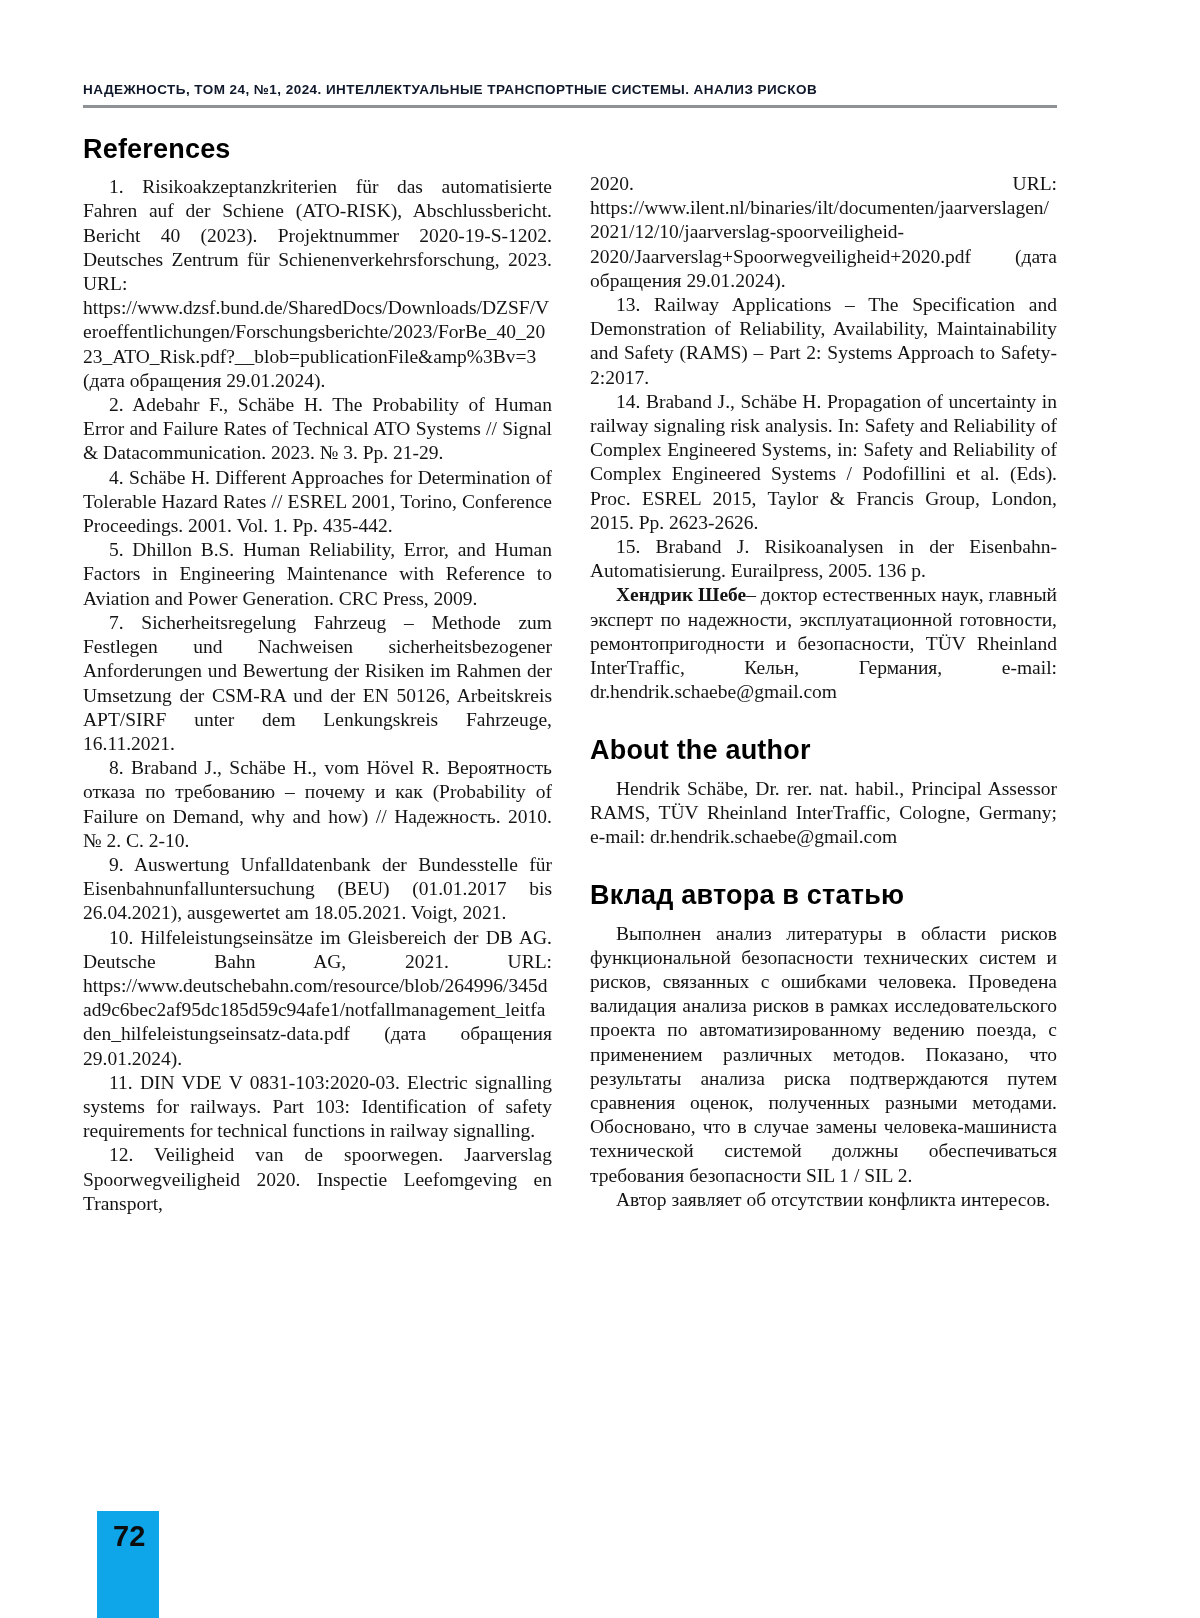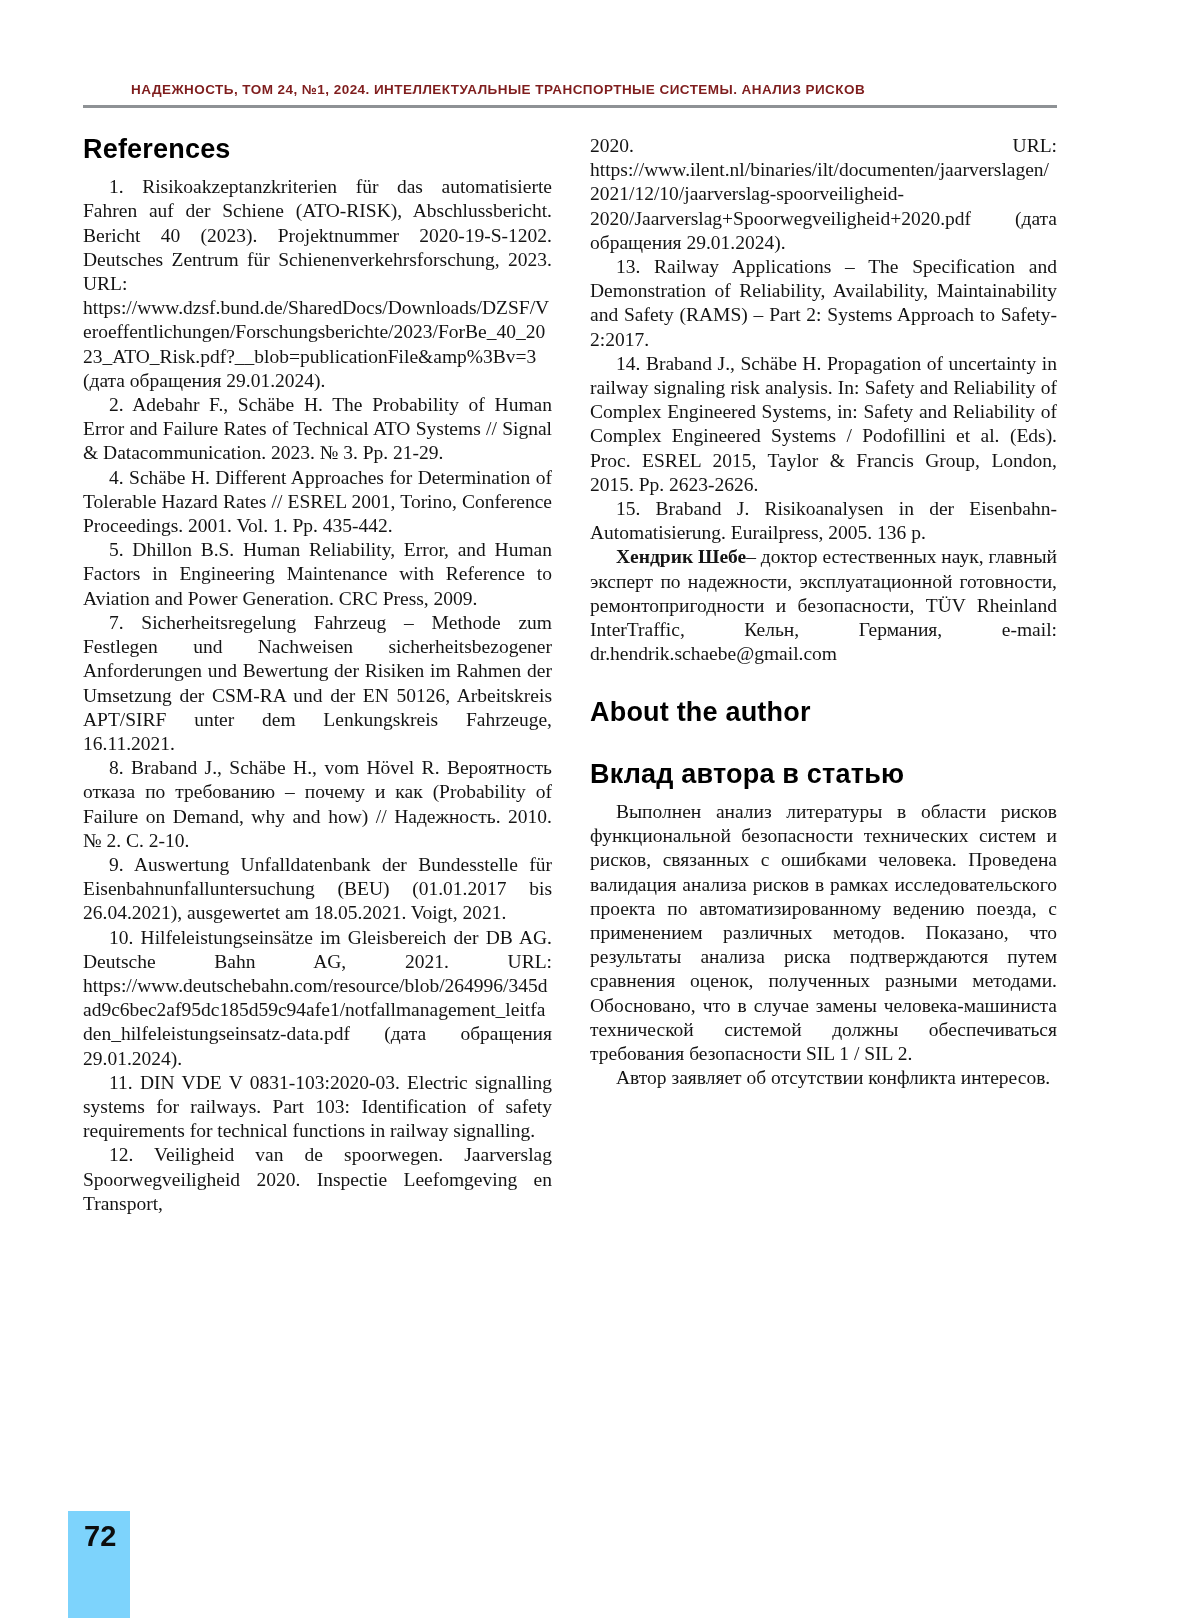--- a/index.html
+++ b/index.html
@@ -14,42 +14,41 @@
   }
   .header-line {
     position: absolute;
     left: 83px;
     top: 82px;
     width: 974px;
     font-family: "Liberation Sans", sans-serif;
     font-weight: 700;
     font-size: 13.5px;
     letter-spacing: 0.45px;
-    color: #7f1d1d;
+    color: #0f172a;
     white-space: nowrap;
-    margin-left: 48px;
   }
   .header-rule {
     position: absolute;
     left: 83px;
     top: 105px;
     width: 974px;
     height: 3px;
     background: #8e9295;
   }
   .columns {
     position: absolute;
     left: 83px;
     top: 134px;
     width: 974px;
     display: flex;
     gap: 38px;
   }
   .col-left  { width: 477px; }
-  .col-right { width: 475px; }
+  .col-right { width: 475px; margin-top: 38px; }
   h2.heading {
     font-family: "Liberation Sans", sans-serif;
     font-size: 27px;
     font-weight: 700;
     color: #000000;
     line-height: 1.12;
     letter-spacing: 0.2px;
     margin: 0 0 11px 0;
   }
   h2.heading.sect { margin-top: 31px; }
@@ -58,25 +57,25 @@
     line-height: 24.2px;
     text-align: justify;
     margin: 0;
     text-indent: 26px;
     overflow-wrap: anywhere;
   }
   p.txt.no-indent { text-indent: 0; }
   p.txt b { font-weight: 700; }
   .page-num-box {
     position: absolute;
-    left: 68px;
+    left: 97px;
     top: 1511px;
     width: 62px;
     height: 107px;
-    background: #7dd3fc;
+    background: #0ea5e9;
   }
   .page-num {
     font-family: "Liberation Sans", sans-serif;
     font-weight: 700;
     font-size: 29px;
     color: #0d0d0d;
     padding: 9px 0 0 16px;
   }
 </style>
 </head>
@@ -103,20 +102,21 @@
 
   <div class="col-right">
     <p class="txt no-indent">2020. URL: https://www.ilent.nl/binaries/ilt/documenten/jaarverslagen/2021/12/10/jaarverslag-spoorveiligheid-2020/Jaarverslag+Spoorwegveiligheid+2020.pdf (дата обращения 29.01.2024).</p>
     <p class="txt">13. Railway Applications – The Specification and Demonstration of Reliability, Availability, Maintainability and Safety (RAMS) – Part 2: Systems Approach to Safety-2:2017.</p>
     <p class="txt">14. Braband J., Schäbe H. Propagation of uncertainty in railway signaling risk analysis. In: Safety and Reliability of Complex Engineered Systems, in: Safety and Reliability of Complex Engineered Systems / Podofillini et al. (Eds). Proc. ESREL 2015, Taylor &amp; Francis Group, London, 2015. Pp. 2623-2626.</p>
     <p class="txt">15. Braband J. Risikoanalysen in der Eisenbahn-Automatisierung. Eurailpress, 2005. 136 p.</p>
 
     <p class="txt"><b>Хендрик Шебе</b><span>– доктор естественных наук, главный эксперт по надежности, эксплуатационной готовности, ремонтопригодности и безопасности, TÜV Rheinland InterTraffic, Кельн, Германия, e-mail: dr.hendrik.schaebe@gmail.com</span></p>
 
     <h2 class="heading sect">About the author</h2>
+    <p class="txt">Hendrik Schäbe, Dr. rer. nat. habil., Principal Assessor RAMS, TÜV Rheinland InterTraffic, Cologne, Germany; e-mail: dr.hendrik.schaebe@gmail.com</p>
 
     <h2 class="heading sect">Вклад автора в статью</h2>
     <p class="txt">Выполнен анализ литературы в области рисков функциональной безопасности технических систем и рисков, связанных с ошибками человека. Проведена валидация анализа рисков в рамках исследовательского проекта по автоматизированному ведению поезда, с применением различных методов. Показано, что результаты анализа риска подтверждаются путем сравнения оценок, полученных разными методами. Обосновано, что в случае замены человека-машиниста технической системой должны обеспечиваться требования безопасности SIL 1 / SIL 2.</p>
 
     <p class="txt">Автор заявляет об отсутствии конфликта интересов.</p>
   </div>
 
 </div>
 
 <div class="page-num-box">

